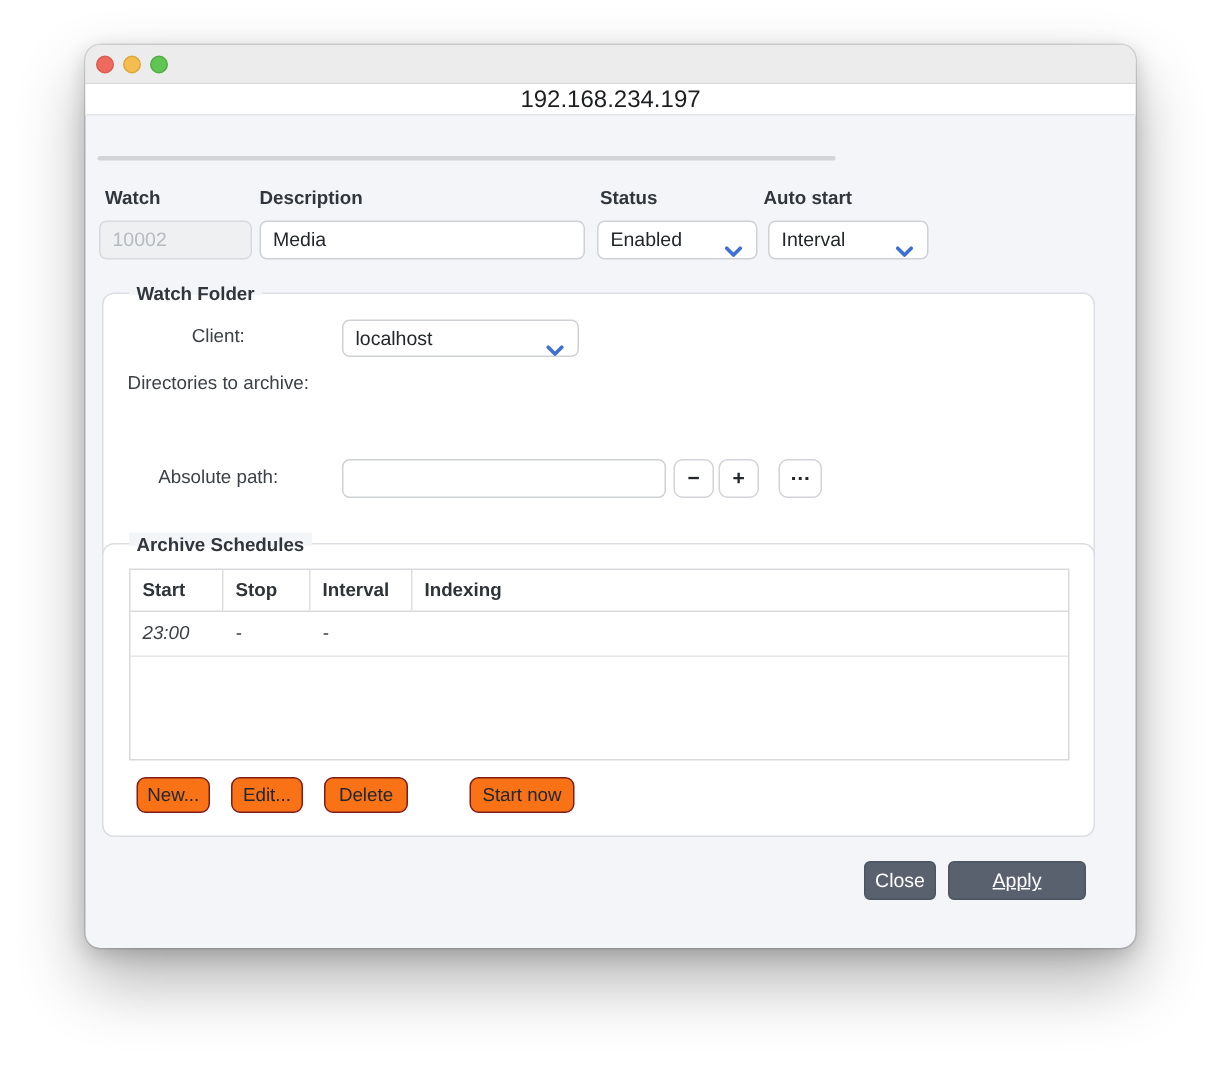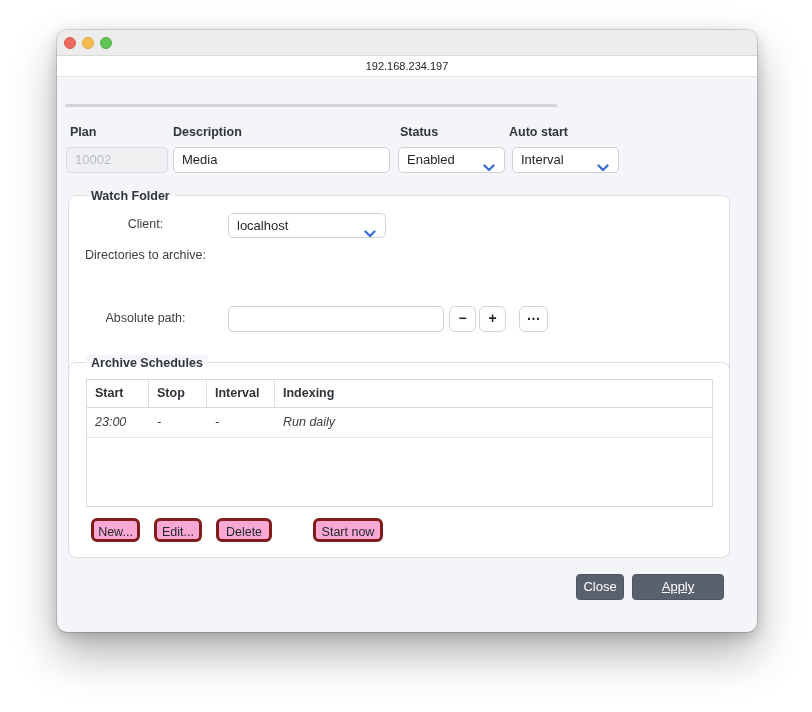--- a/index.html
+++ b/index.html
@@ -17,21 +17,21 @@
     background:#ececec; border-bottom:1px solid #d9d9d9; border-radius:10px 10px 0 0;
   }
   .light { position:absolute; top:7px; width:12px; height:12px; border-radius:50%; }
   .light.red    { left:7px;  background:#ee6a5f; border:0.5px solid #d95b50; }
   .light.yellow { left:25px; background:#f5bd4f; border:0.5px solid #dfa63d; }
   .light.green  { left:43px; background:#61c554; border:0.5px solid #51ad43; }
 
   .ip-strip {
     position:absolute; left:0; top:26px; right:0; height:21px; background:#ffffff;
     border-bottom:1px solid #e4e5e8; text-align:center; line-height:21px;
-    font-size:11px; color:#1c1e21;
+    font-size:16px; color:#1c1e21;
   }
 
   
   .tabs { position:absolute; left:23px; top:47px; height:30px; display:flex; gap:29px; }
   .tab { position:relative; height:30px; line-height:26px; font-size:13px; color:#6d7277; cursor:default; white-space:nowrap; }
   .tab.active { color:#3e6fd4; }
   .tab.active::after {
     content:""; position:absolute; left:-9px; right:-9px; top:27px; height:3px;
     background:#3e6fd4; border-radius:2px; z-index:2;
   }
@@ -69,21 +69,21 @@
   
   .sched-table { position:absolute; left:17px; top:16px; width:627px; height:128px;
     border:1px solid #d8dadd; background:#fff; }
   .th-row { display:flex; height:28px; border-bottom:1px solid #d8dadd; }
   .th { font-size:12.5px; font-weight:bold; color:#2e3338; line-height:27px; padding-left:8px; border-right:1px solid #dcdee1; }
   .th:last-child { border-right:none; }
   .td-row { display:flex; height:30px; border-bottom:1px solid #e4e6e9; }
   .td { font-size:12.5px; color:#3c4146; line-height:29px; padding-left:8px;font-style:italic; }
   .c0 { width:62px; } .c1 { width:58px; } .c2 { width:68px; } .c3 { flex:1; }
 
-  .small-btn { position:absolute; top:155px; height:24px; background:#f9a8d4; border:3px solid #7f1d1d; border-radius:6px;
+  .small-btn { position:absolute; top:155px; height:24px; background:#f97316; border:1px solid #7f1d1d; border-radius:6px;
     font-size:12.5px; color:#23272b; text-align:center; line-height:22px; cursor:default; }
 
   
   .dark-btn { position:absolute; top:544px; height:26px; background:#59606e; border:1px solid #4d5462; border-radius:4px;
     color:#ffffff; font-size:13px; text-align:center; line-height:24px; cursor:default; }
 </style>
 </head>
 <body>
 
 <div class="stage">
@@ -91,21 +91,21 @@
 
     <div class="titlebar">
       <span class="light red"></span>
       <span class="light yellow"></span>
       <span class="light green"></span>
     </div>
     <div class="ip-strip">192.168.234.197</div>
 
     <div class="tab-track"></div>
 
-    <div class="flabel" style="left:13px;">Plan</div>
+    <div class="flabel" style="left:13px;">Watch</div>
     <div class="flabel" style="left:116px;">Description</div>
     <div class="flabel" style="left:343px;">Status</div>
     <div class="flabel" style="left:452px;">Auto start</div>
 
     <div class="field disabled" style="left:9px;   width:102px;">10002</div>
     <div class="field" style="left:116px; width:217px;">Media</div>
 
     <div class="selectbox" style="left:341px; top:117px; width:107px; height:26px;">
       <span>Enabled</span>
       <span class="chev">
@@ -153,21 +153,20 @@
         <div class="th-row">
           <div class="th c0">Start</div>
           <div class="th c1">Stop</div>
           <div class="th c2">Interval</div>
           <div class="th c3">Indexing</div>
         </div>
         <div class="td-row">
           <div class="td c0">23:00</div>
           <div class="td c1">-</div>
           <div class="td c2">-</div>
-          <div class="td c3">Run daily</div>
         </div>
       </div>
 
       <div class="small-btn" style="left:22px;  width:49px;">New...</div>
       <div class="small-btn" style="left:85px;  width:48px;">Edit...</div>
       <div class="small-btn" style="left:147px; width:56px;">Delete</div>
       <div class="small-btn" style="left:244px; width:70px;">Start now</div>
     </div>
 
     <div class="dark-btn" style="left:519px; width:48px;">Close</div>

